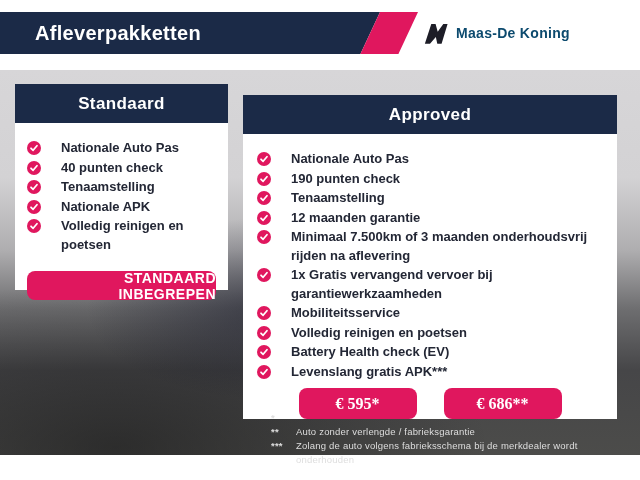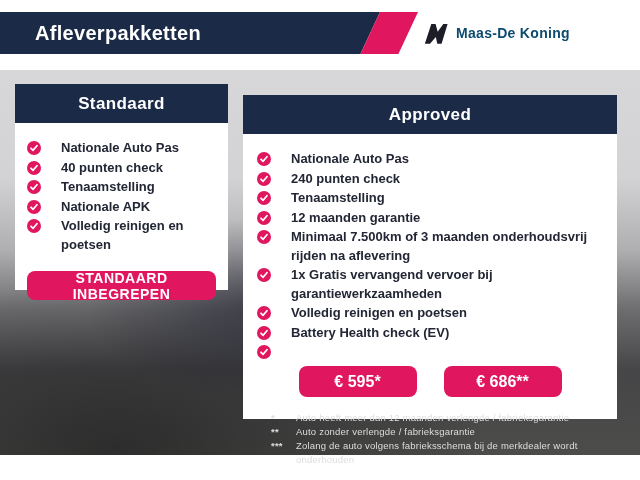--- a/index.html
+++ b/index.html
@@ -77,29 +77,30 @@
     line-height: 18.5px;
   }
   .check-icon { flex: 0 0 14px; width: 14px; height: 14px; margin-top: 2px; display: block; }
 
   .included-button {
     margin: 17px auto 0; width: 189px; height: 29px;
     background: var(--pink); border: none; border-radius: 8px;
     color: #ffffff; font-family: inherit; font-size: 14px; font-weight: bold; letter-spacing: 0.5px;
     display: flex; align-items: center; justify-content: center;
     cursor: pointer;
+    text-align: right;
   }
 
   .price-row {
     display: flex; justify-content: center; gap: 27px; margin-top: 7px;
   }
   .price-button {
     width: 118px; height: 31px;
     background: var(--pink); border: none; border-radius: 8px;
-    color: #ffffff; font-family: Liberation Sans, sans-serif; font-size: 16px; font-weight: bold;
+    color: #ffffff; font-family: Liberation Serif, serif; font-size: 16px; font-weight: bold;
     display: flex; align-items: center; justify-content: center;
     cursor: pointer;
   }
 
   
   .footnotes {
     position: absolute; left: 271px; top: 411px; width: 360px;
     color: #dedede; font-size: 9.5px; line-height: 14px; letter-spacing: 0.2px;
   }
   .footnote-row { display: flex; }
@@ -179,21 +180,21 @@
           <path d="M4.6 8.3 L7 10.6 L11.4 5.4" stroke="#ffffff" stroke-width="2" fill="none" stroke-linecap="round" stroke-linejoin="round"></path>
         </svg>
         <span>Nationale Auto Pas</span>
       </div>
 
       <div class="check-item">
         <svg class="check-icon" viewBox="0 0 16 16">
           <circle cx="8" cy="8" r="8" fill="#e0175e"></circle>
           <path d="M4.6 8.3 L7 10.6 L11.4 5.4" stroke="#ffffff" stroke-width="2" fill="none" stroke-linecap="round" stroke-linejoin="round"></path>
         </svg>
-        <span>240 punten check</span>
+        <span>190 punten check</span>
       </div>
 
       <div class="check-item">
         <svg class="check-icon" viewBox="0 0 16 16">
           <circle cx="8" cy="8" r="8" fill="#e0175e"></circle>
           <path d="M4.6 8.3 L7 10.6 L11.4 5.4" stroke="#ffffff" stroke-width="2" fill="none" stroke-linecap="round" stroke-linejoin="round"></path>
         </svg>
         <span>Tenaamstelling</span>
       </div>
 
@@ -215,20 +216,27 @@
 
       <div class="check-item">
         <svg class="check-icon" viewBox="0 0 16 16">
           <circle cx="8" cy="8" r="8" fill="#e0175e"></circle>
           <path d="M4.6 8.3 L7 10.6 L11.4 5.4" stroke="#ffffff" stroke-width="2" fill="none" stroke-linecap="round" stroke-linejoin="round"></path>
         </svg>
         <span>1x Gratis vervangend vervoer bij garantiewerkzaamheden</span>
       </div>
 
 
+      <div class="check-item">
+        <svg class="check-icon" viewBox="0 0 16 16">
+          <circle cx="8" cy="8" r="8" fill="#e0175e"></circle>
+          <path d="M4.6 8.3 L7 10.6 L11.4 5.4" stroke="#ffffff" stroke-width="2" fill="none" stroke-linecap="round" stroke-linejoin="round"></path>
+        </svg>
+        <span>Mobiliteitsservice</span>
+      </div>
 
       <div class="check-item">
         <svg class="check-icon" viewBox="0 0 16 16">
           <circle cx="8" cy="8" r="8" fill="#e0175e"></circle>
           <path d="M4.6 8.3 L7 10.6 L11.4 5.4" stroke="#ffffff" stroke-width="2" fill="none" stroke-linecap="round" stroke-linejoin="round"></path>
         </svg>
         <span>Volledig reinigen en poetsen</span>
       </div>
 
       <div class="check-item">
@@ -237,35 +245,35 @@
           <path d="M4.6 8.3 L7 10.6 L11.4 5.4" stroke="#ffffff" stroke-width="2" fill="none" stroke-linecap="round" stroke-linejoin="round"></path>
         </svg>
         <span>Battery Health check (EV)</span>
       </div>
 
       <div class="check-item">
         <svg class="check-icon" viewBox="0 0 16 16">
           <circle cx="8" cy="8" r="8" fill="#e0175e"></circle>
           <path d="M4.6 8.3 L7 10.6 L11.4 5.4" stroke="#ffffff" stroke-width="2" fill="none" stroke-linecap="round" stroke-linejoin="round"></path>
         </svg>
+        <span>Levenslang gratis APK***</span>
       </div>
     </div>
   <div class="price-row">
 
       <button class="price-button">€ 595*</button>
 
       <button class="price-button">€ 686**</button>
     </div>
 </div>
 
 <div class="footnotes">
 
     <div class="footnote-row">
       <span class="footnote-marker">*</span>
-      <span class="footnote-text">Auto heeft meer dan 12 maanden verlengde / fabrieksgarantie</span>
     </div>
 
     <div class="footnote-row">
       <span class="footnote-marker">**</span>
       <span class="footnote-text">Auto zonder verlengde / fabrieksgarantie</span>
     </div>
 
     <div class="footnote-row">
       <span class="footnote-marker">***</span>
       <span class="footnote-text">Zolang de auto volgens fabrieksschema bij de merkdealer wordt onderhouden</span>

